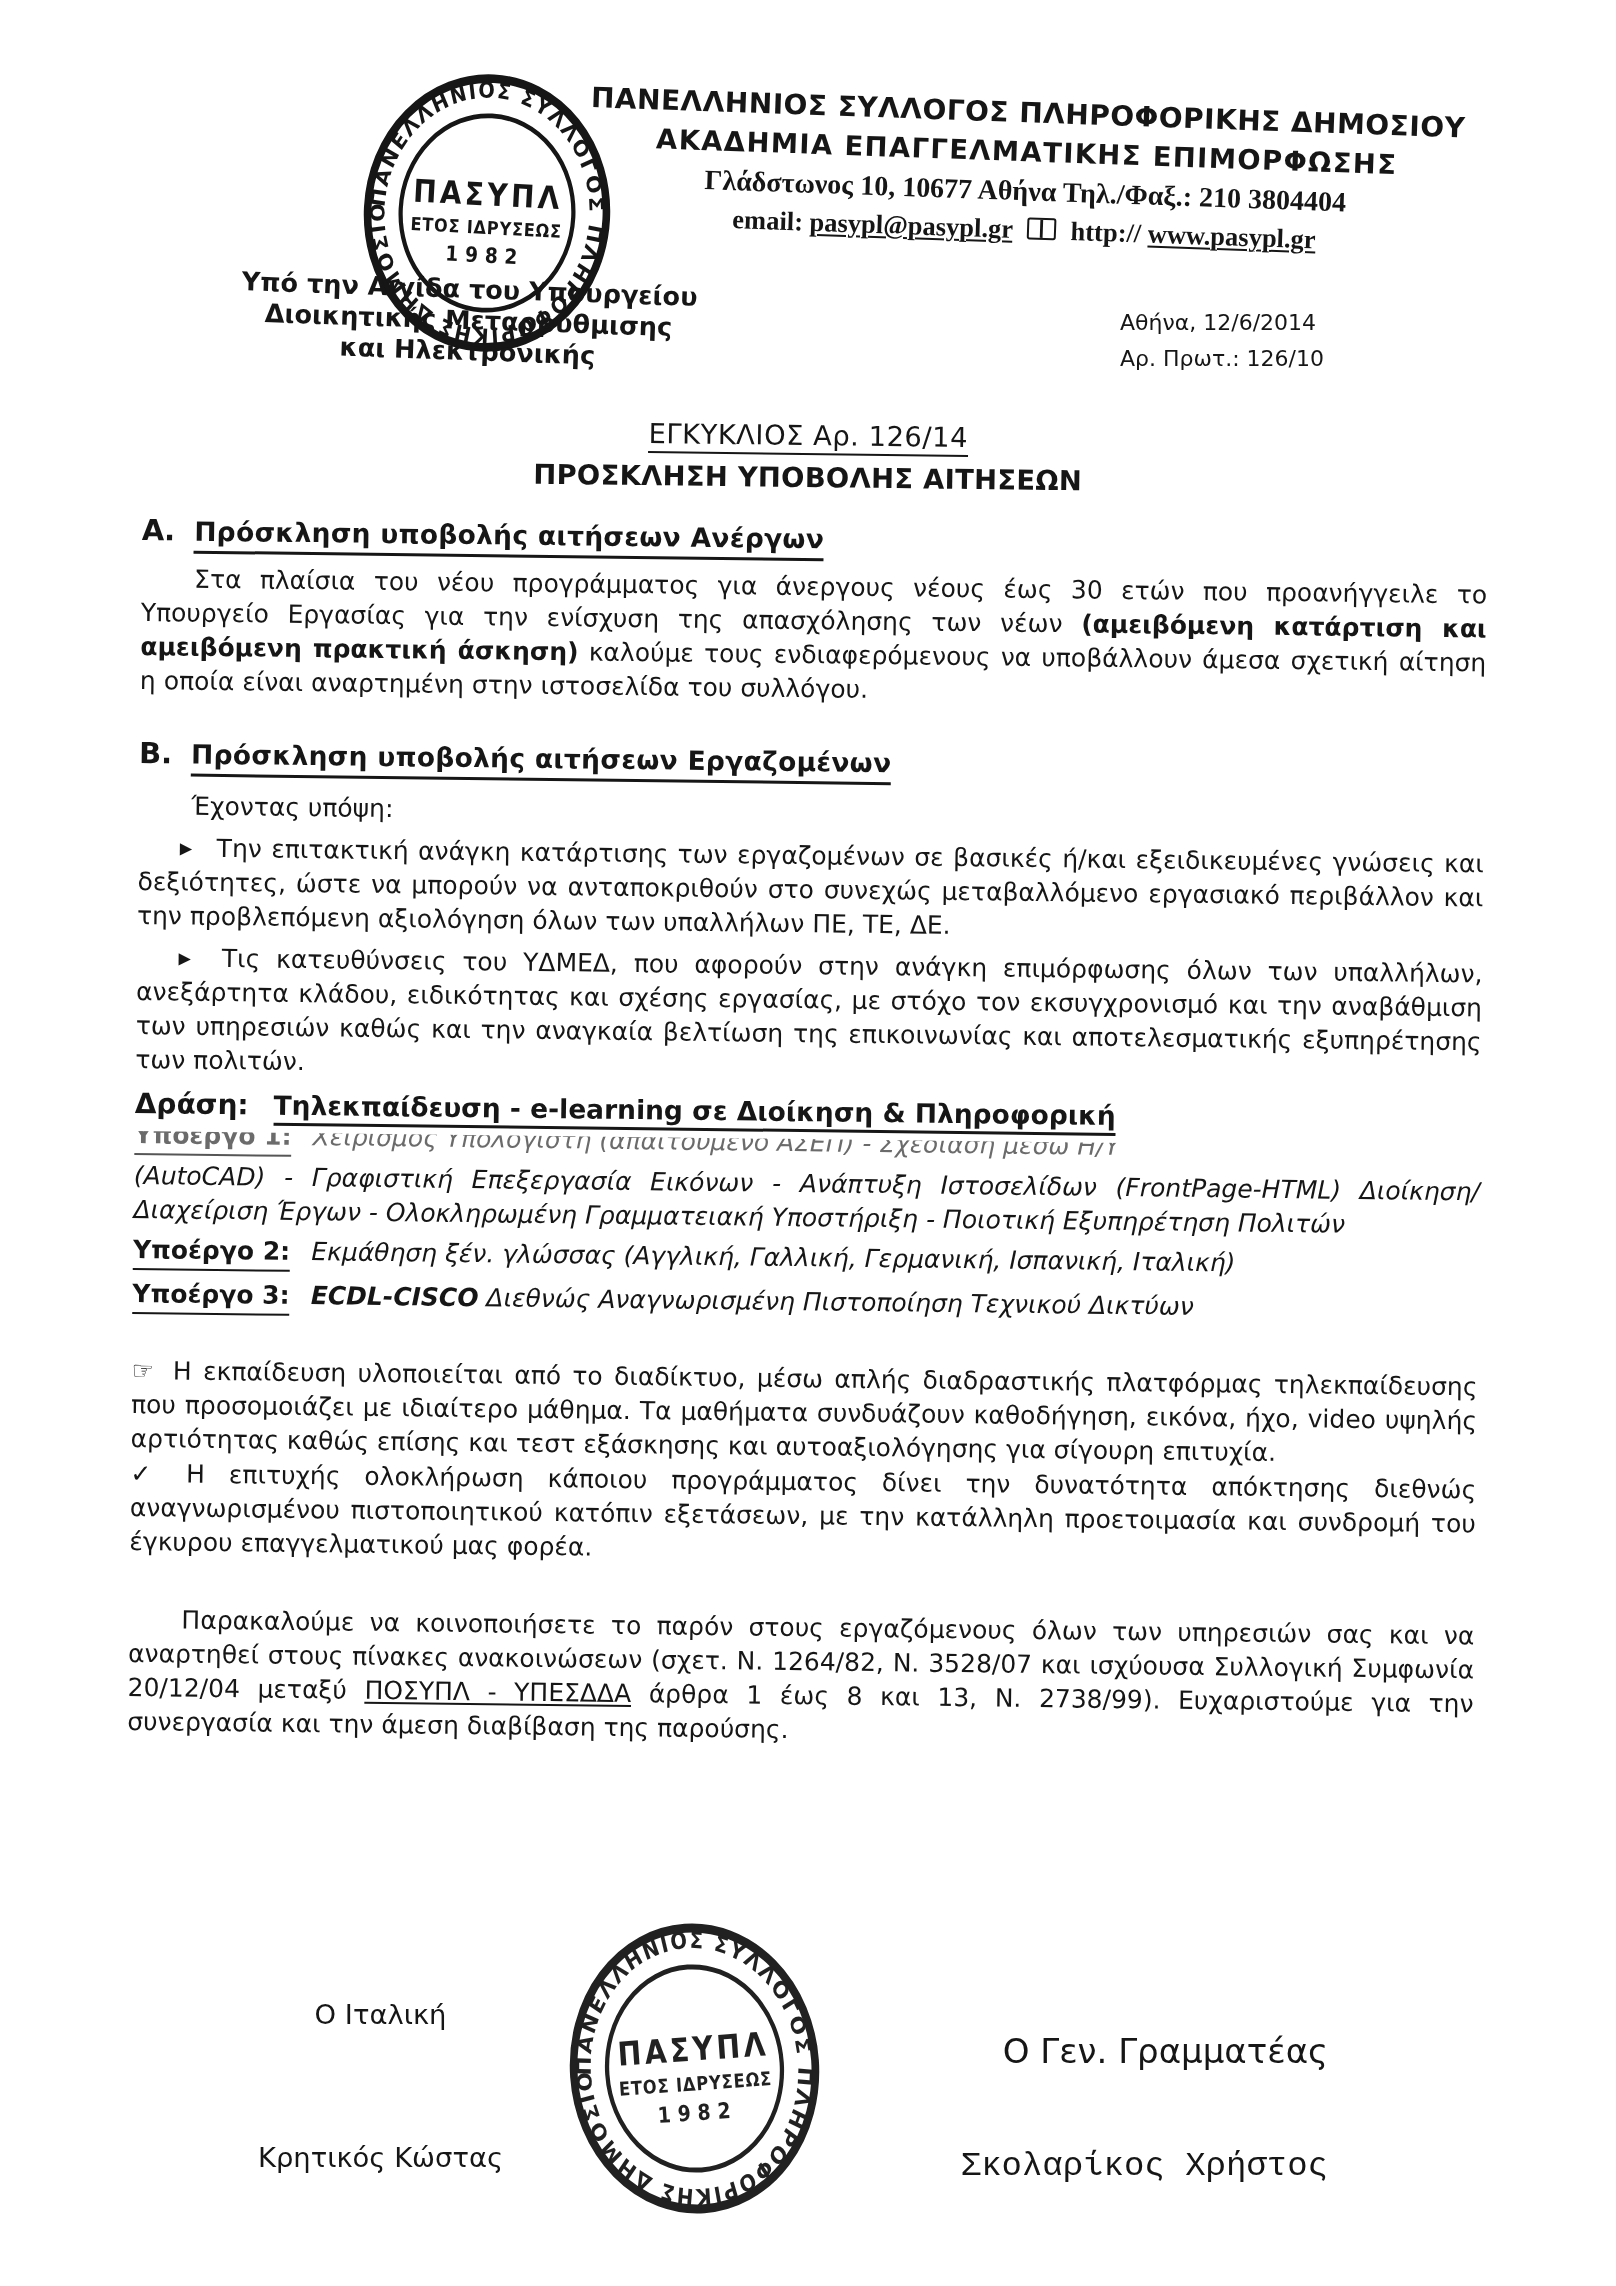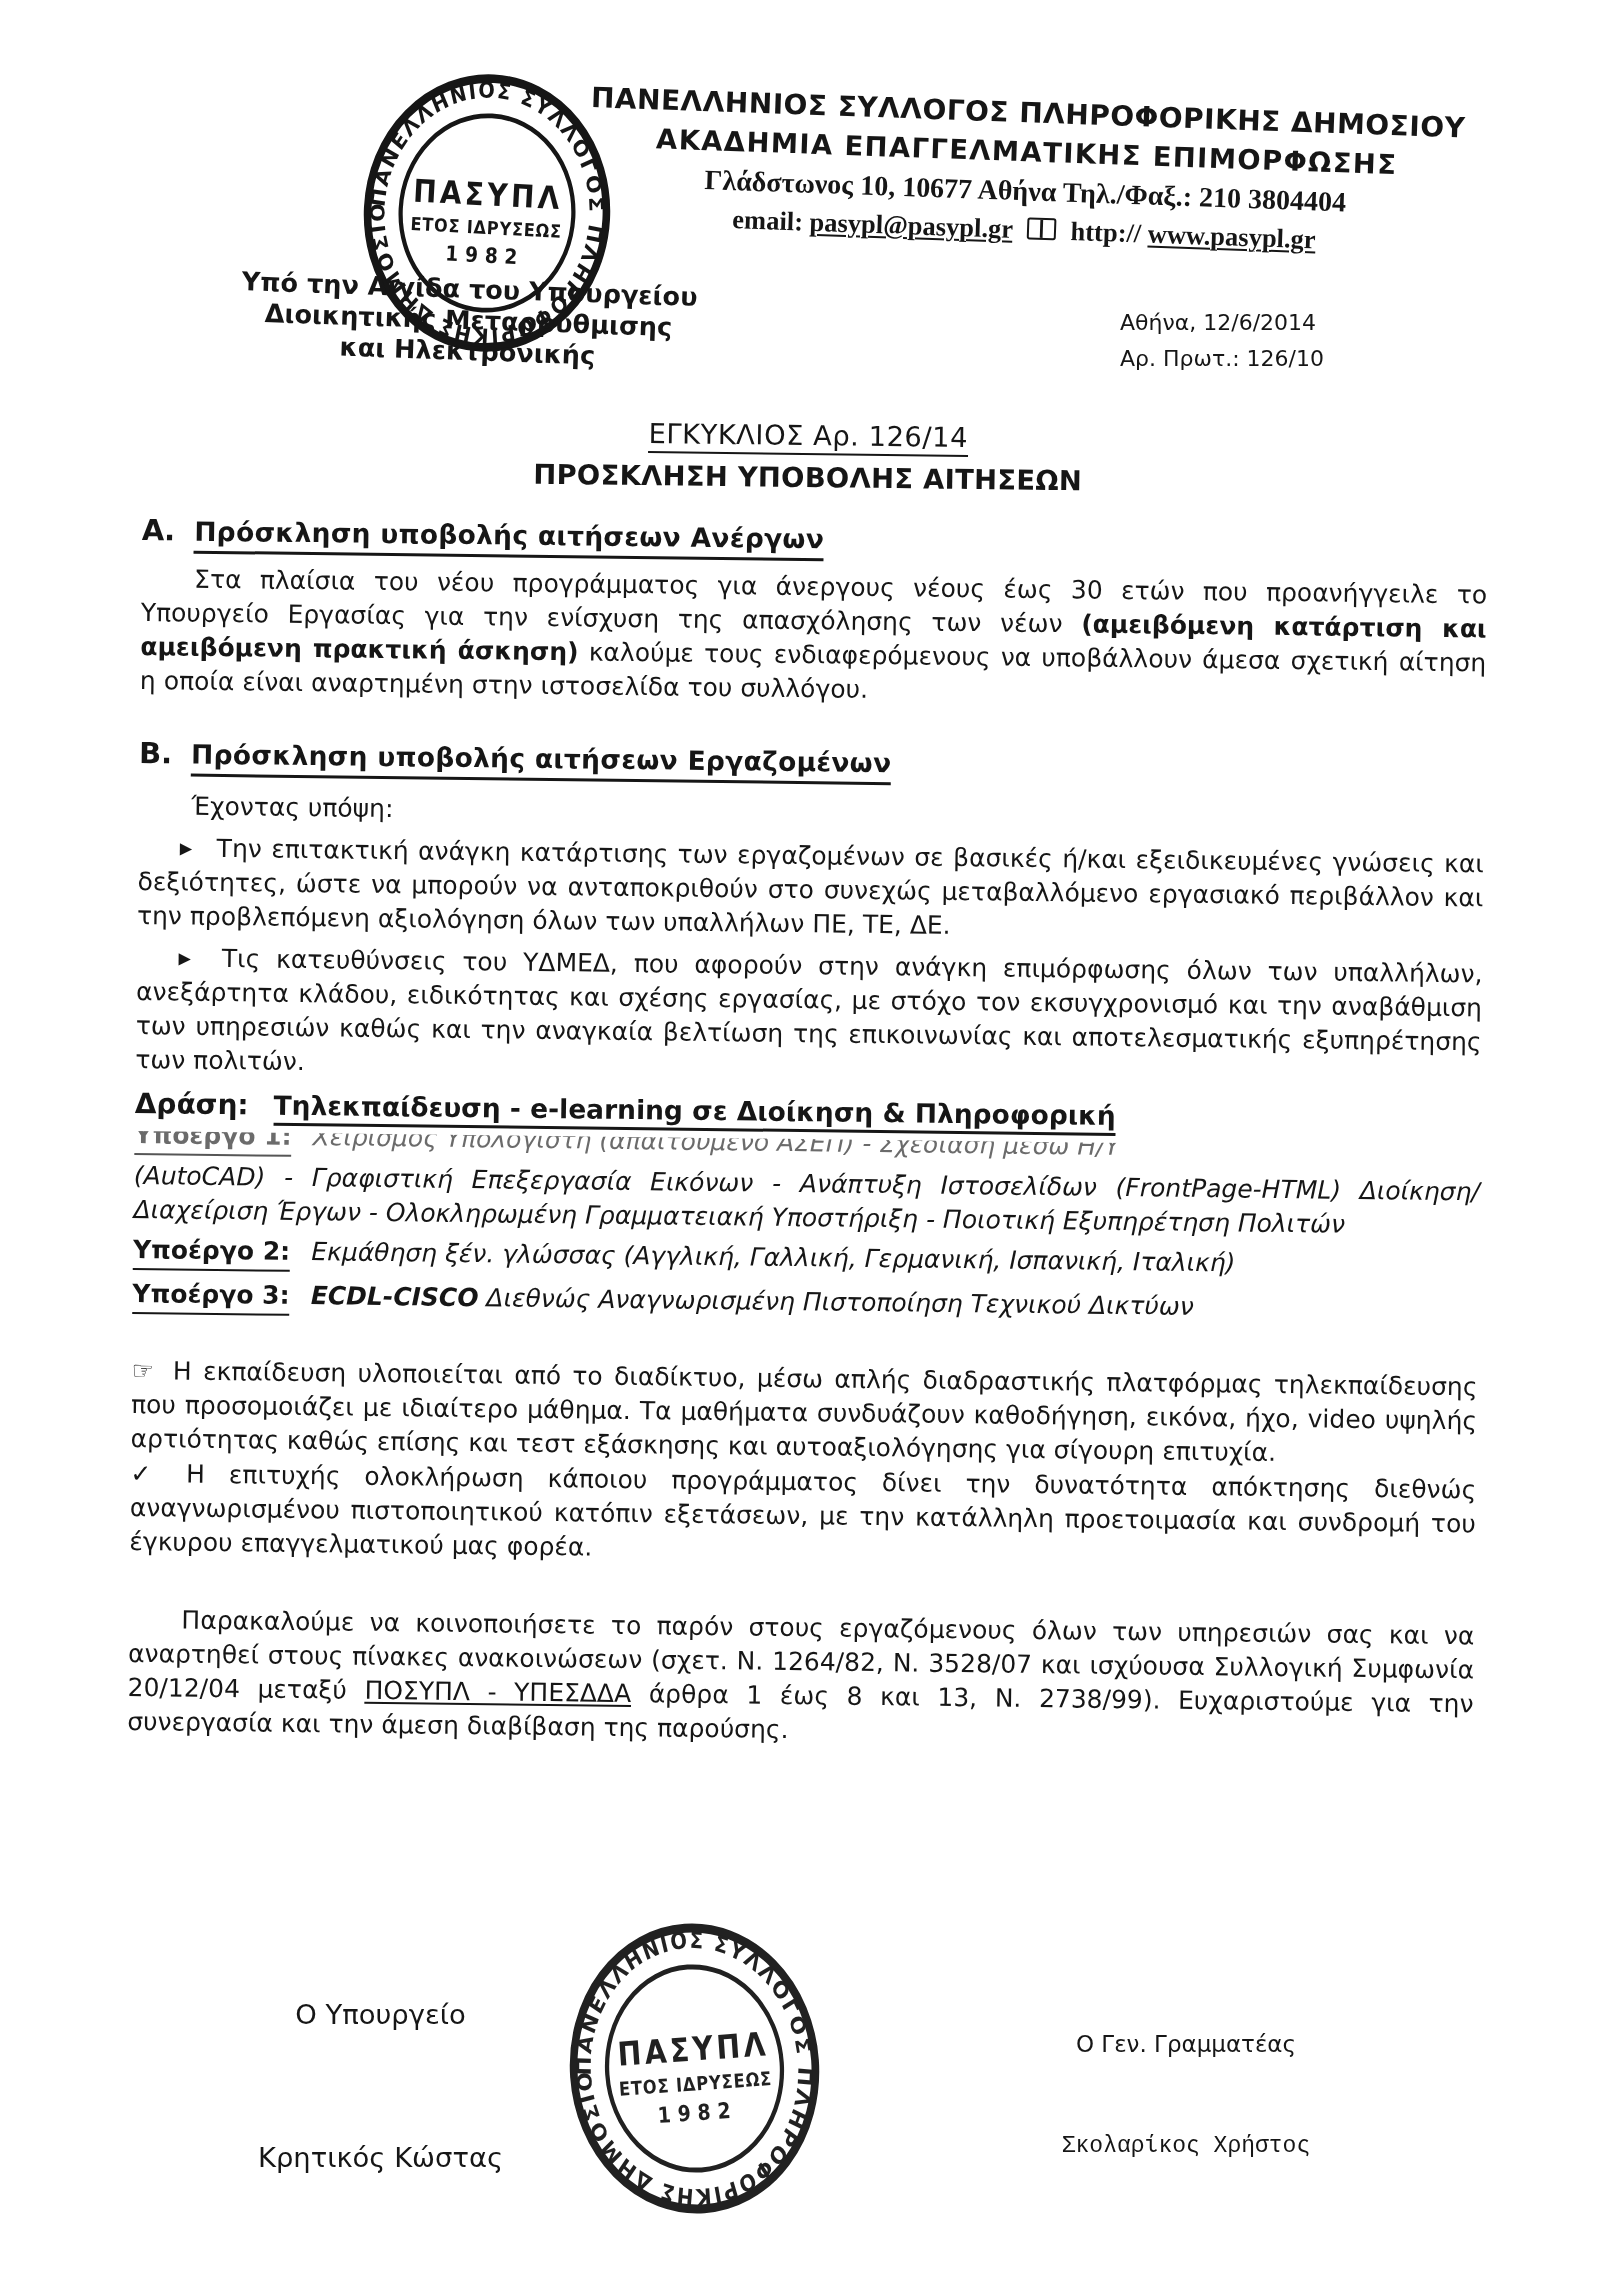--- a/index.html
+++ b/index.html
@@ -48,21 +48,21 @@
   p.sub-rest{margin:1.9px 0 0 0;font-style:italic;text-align:justify;}
   .sub-line{margin-top:6.6px;font-style:italic;}
   .notes{margin-top:40px;}
   p.note{margin:0;text-align:justify;}
   p.note + p.note{margin-top:1.9px;}
   .note-marker{margin-right:19px;}
   p.closing{margin:44px 0 0 0;text-indent:53px;text-align:justify;}
   .uline{text-decoration:underline;text-decoration-thickness:1.9px;text-underline-offset:2.8px;}
   
   .sig-left{position:absolute;left:210px;top:1999px;width:341px;text-align:center;font-size:27.4px;z-index:1;}
-  .sig-right{position:absolute;left:954px;top:2031px;width:464px;text-align:center;font-size:23px;z-index:1;}
+  .sig-right{position:absolute;left:864px;top:2031px;width:464px;text-align:right;font-size:34px;z-index:1;}
   .sig-name-left{margin-top:112px;}
   .sig-name-right{margin-top:76px;font-family:Liberation Mono, monospace;}
 </style>
 </head>
 <body>
 
 <div class="page">
 
   <div class="logo-top">
     <svg viewBox="0 0 300 300" width="100%" height="100%" preserveAspectRatio="none">
@@ -163,21 +163,21 @@
           <path id="ringB" d="M150,150 m-121,0 a121,121 0 1,1 242,0 a121,121 0 1,1 -242,0" fill="none"></path>
         </defs>
       <text class="ring-text" fill="#161616"><textPath href="#ringB">ΠΑΝΕΛΛΗΝΙΟΣ ΣΥΛΛΟΓΟΣ ΠΛΗΡΟΦΟΡΙΚΗΣ ΔΗΜΟΣΙΟΥ -</textPath></text>
       <text x="150" y="142" text-anchor="middle" font-size="33" font-weight="bold" letter-spacing="4" fill="#161616">ΠΑΣΥΠΛ</text>
       <text x="150" y="172" text-anchor="middle" font-size="19" font-weight="bold" letter-spacing="1" fill="#161616">ΕΤΟΣ ΙΔΡΥΣΕΩΣ</text>
       <text x="150" y="202" text-anchor="middle" font-size="22" font-weight="bold" letter-spacing="8" fill="#161616">1982</text>
     </svg>
   </div>
 
   <div class="sig-left">
-    <div>Ο Υπουργείο</div>
+    <div>Ο Ιταλική</div>
     <div class="sig-name-left">Κρητικός Κώστας</div>
   </div>
   <div class="sig-right">
     <div>Ο Γεν. Γραμματέας</div>
     <div class="sig-name-right">Σκολαρίκος Χρήστος</div>
   </div>
 
 </div>
 
 

